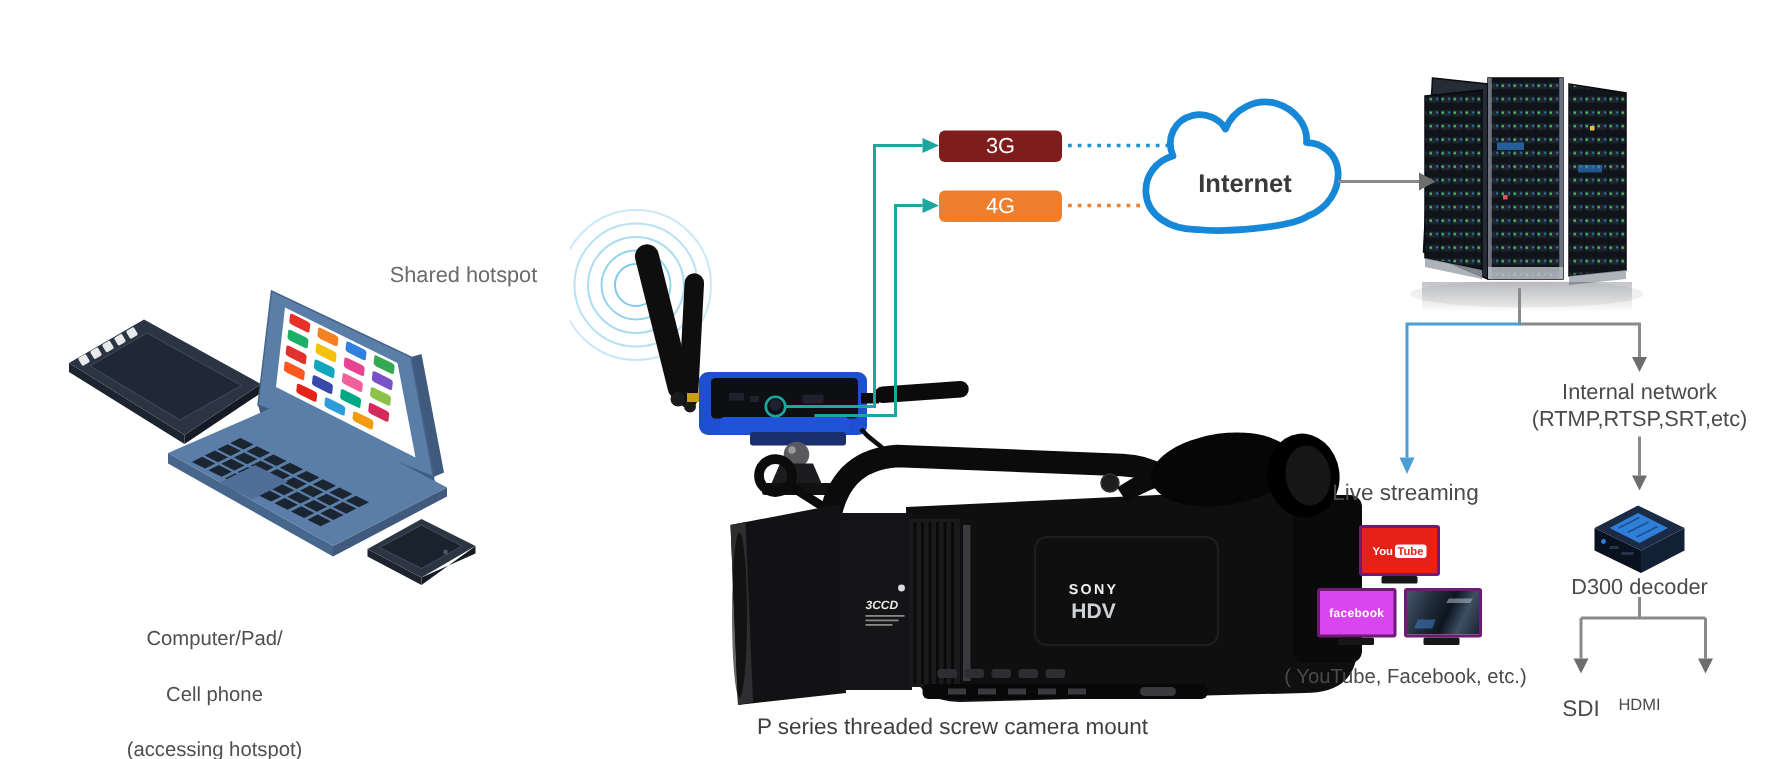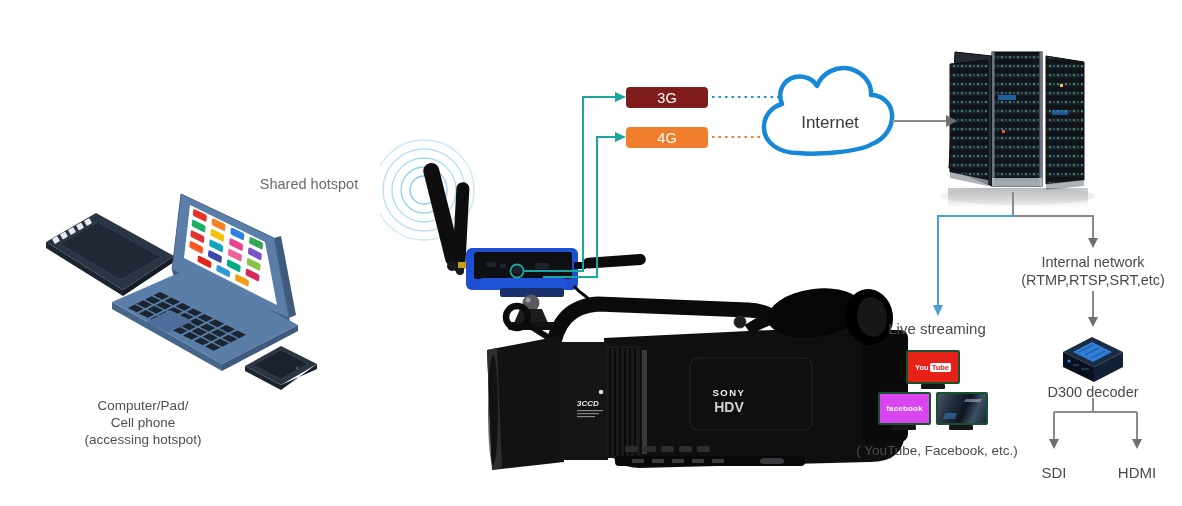--- a/index.html
+++ b/index.html
@@ -2,37 +2,37 @@
 <html><head>
 <meta charset="utf-8">
 <style>
   html,body{margin:0;padding:0;background:#fff;}
   .stage{position:relative;width:1182px;height:506px;background:#ffffff;overflow:hidden;
          font-family:"Liberation Sans",sans-serif;}
   .stage svg{position:absolute;pointer-events:none;}
   .lbl{position:absolute;text-align:center;color:#4a4a4a;line-height:1.25;}
   .lbl-shared{left:229px;top:175px;width:160px;font-size:14.5px;color:#6a6a6a;}
   .lbl-devices{left:48px;top:398px;width:190px;font-size:13.5px;color:#4f4f4f;}
-  .lbl-devices span{display:block;}
+  .lbl-devices span{display:block;margin-top:20px;}
   .lbl-camera{left:470px;top:476px;width:330px;font-size:15px;color:#3f3f3f;}
   .lbl-server{left:952px;top:28px;width:140px;font-size:15px;font-weight:bold;
               letter-spacing:1px;color:#3d3d3d;}
-  .lbl-internet{left:778px;top:112px;width:104px;font-size:17px;font-weight:normal;color:#3a3a3a;}
+  .lbl-internet{left:778px;top:112px;width:104px;font-size:17px;font-weight:bold;color:#3a3a3a;}
   .lbl-live{left:862px;top:320px;width:150px;font-size:15px;}
   .lbl-platforms{left:842px;top:443px;width:190px;font-size:13.5px;}
   .lbl-internal{left:1000px;top:253px;width:186px;font-size:14.5px;}
   .lbl-internal span{display:block;}
   .lbl-decoder{left:1023px;top:383px;width:140px;font-size:14.5px;}
   .lbl-sdi{left:1029px;top:464px;width:50px;font-size:15px;}
-  .lbl-hdmi{left:1109px;top:464px;width:56px;font-size:15px;}
+  .lbl-hdmi{left:1065px;top:464px;width:56px;font-size:11px;}
   .node{position:absolute;width:82px;height:21px;border-radius:4px;color:#fff;
         font-size:14.5px;display:flex;align-items:center;justify-content:center;}
   .node-3g{left:626px;top:87px;background:#7f1d1d;}
   .node-4g{left:626px;top:127px;background:#F07F2D;}
-  .monitor{position:absolute;border:2px solid #14532d;border-radius:2px;
+  .monitor{position:absolute;border:2px solid #701a75;border-radius:2px;
            display:flex;align-items:center;justify-content:center;overflow:hidden;}
   .mon-yt{left:906px;top:350px;width:50px;height:30px;background:#E62117;}
   .yt-you{color:#fff;font-size:7.5px;font-weight:bold;}
   .yt-tube{background:#fff;color:#E62117;font-size:7.5px;font-weight:bold;
            border-radius:2px;padding:0 2px;margin-left:1px;}
   .mon-fb{left:878px;top:392px;width:49px;height:29px;background:#d946ef;}
   .fb-word{color:#fff;font-size:8px;font-weight:bold;letter-spacing:.2px;}
   .mon-race{left:936px;top:392px;width:48px;height:29px;
     background:linear-gradient(115deg,#46576b 0%,#232e3c 30%,#0e1520 55%,#3d4f63 75%,#1a2533 100%);}
   .race-patch{position:absolute;left:6px;bottom:4px;width:12px;height:6px;
@@ -323,20 +323,21 @@
 
   <div class="node node-3g">3G</div>
   <div class="node node-4g">4G</div>
   <div class="lbl lbl-internet">Internet</div>
   <div class="lbl lbl-shared">Shared hotspot</div>
   <div class="lbl lbl-devices">
     <span>Computer/Pad/</span>
     <span>Cell phone</span>
     <span>(accessing hotspot)</span>
   </div>
+  <div class="lbl lbl-camera">P series threaded screw camera mount</div>
   <div class="lbl lbl-platforms">( YouTube, Facebook, etc.)</div>
   <div class="lbl lbl-live">Live streaming</div>
   <div class="lbl lbl-internal">
     <span>Internal network</span>
     <span>(RTMP,RTSP,SRT,etc)</span>
   </div>
   <div class="lbl lbl-decoder">D300 decoder</div>
   <div class="lbl lbl-sdi">SDI</div>
   <div class="lbl lbl-hdmi">HDMI</div>
 

